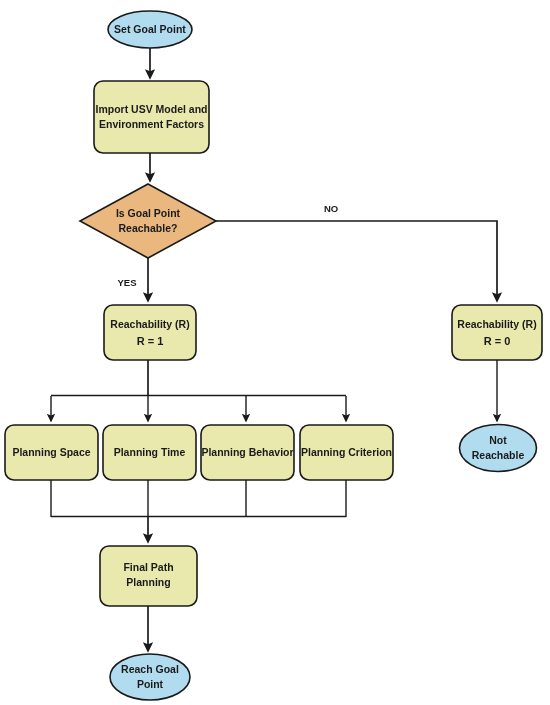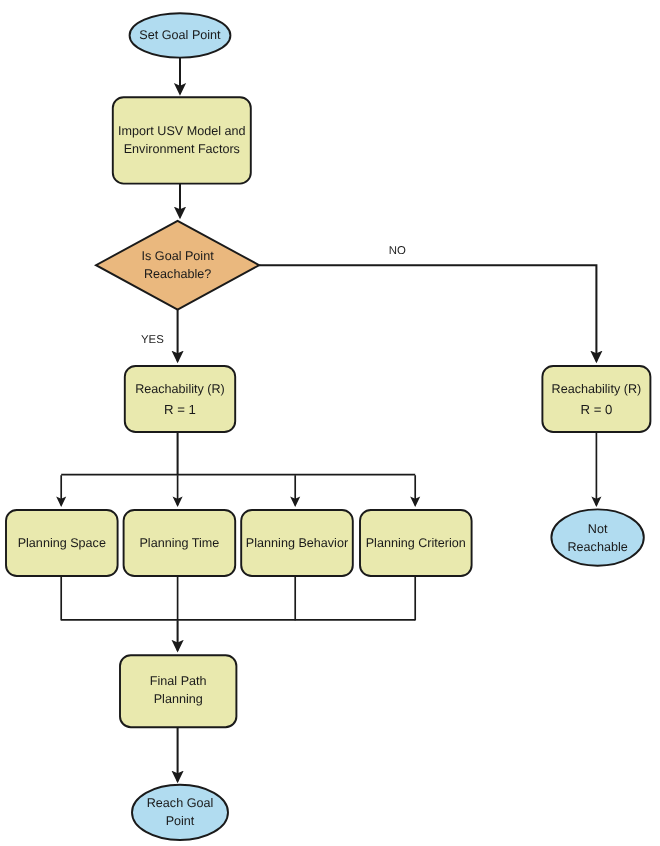--- a/index.html
+++ b/index.html
@@ -11,20 +11,21 @@
     width: 550px;
     height: 705px;
     font-family: "Liberation Sans", sans-serif;
     overflow: hidden;
   }
   #flowchart-canvas {
     position: relative;
     width: 550px;
     height: 705px;
     background: #ffffff;
+    font-weight: bold;
   }
   svg#flow-svg {
     position: absolute;
     top: 0;
     left: 0;
     width: 550px;
     height: 705px;
   }
   .node-shape {
     stroke: #1a1a1a;

